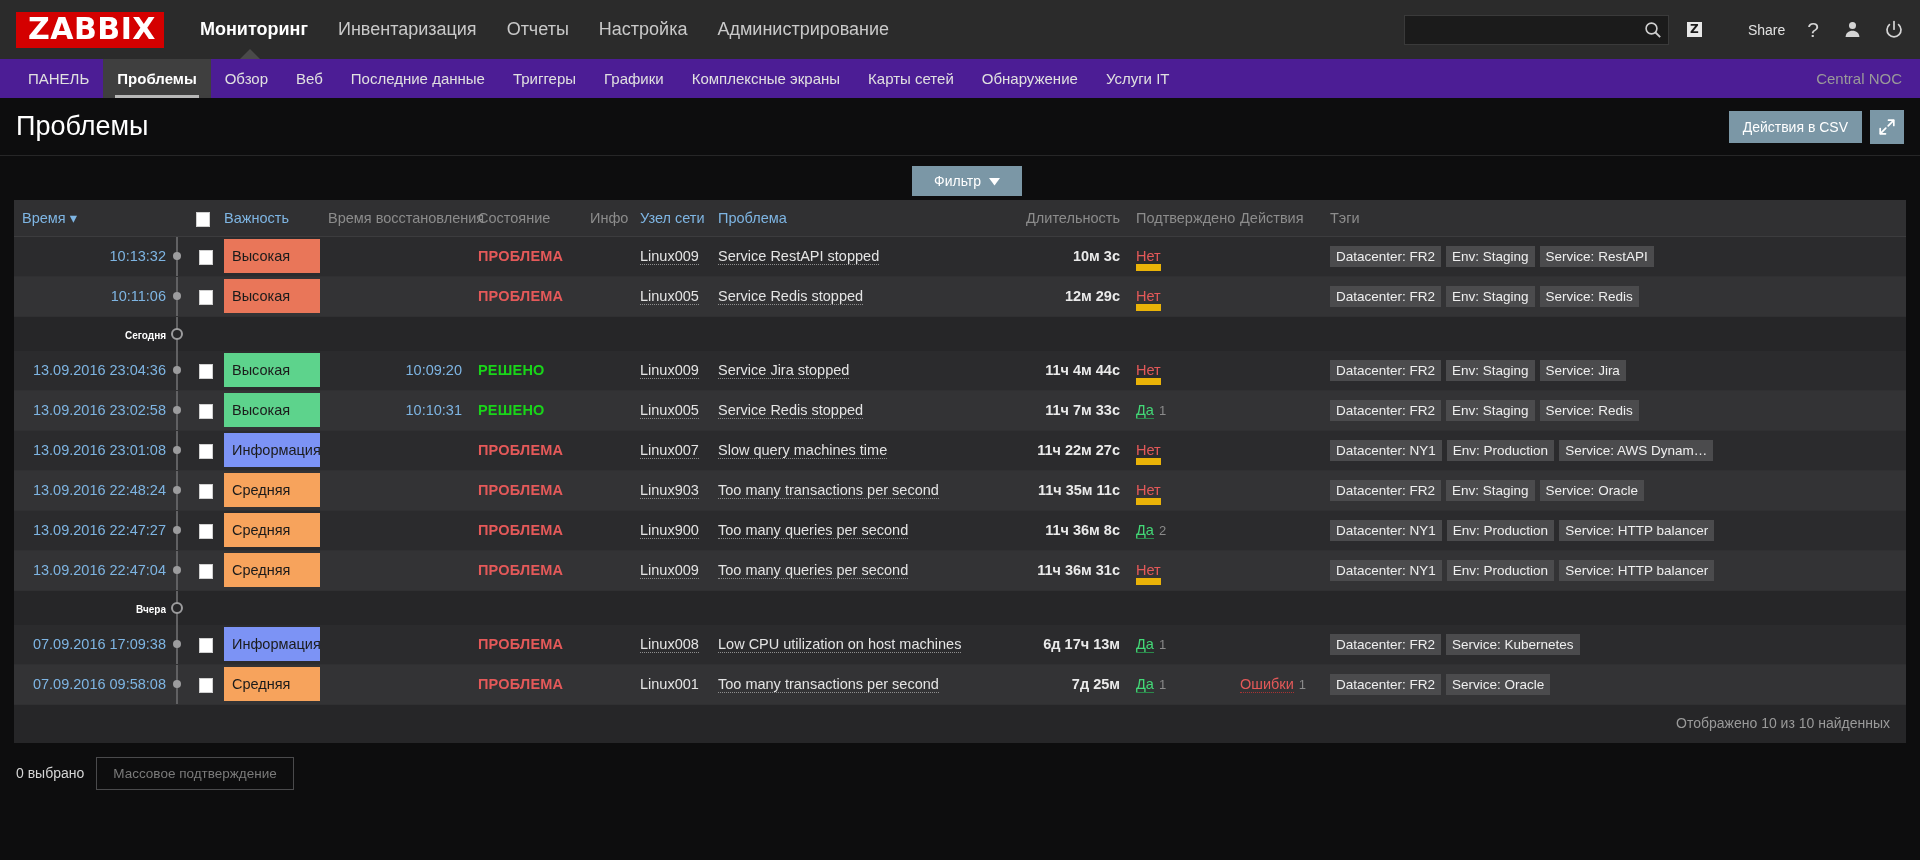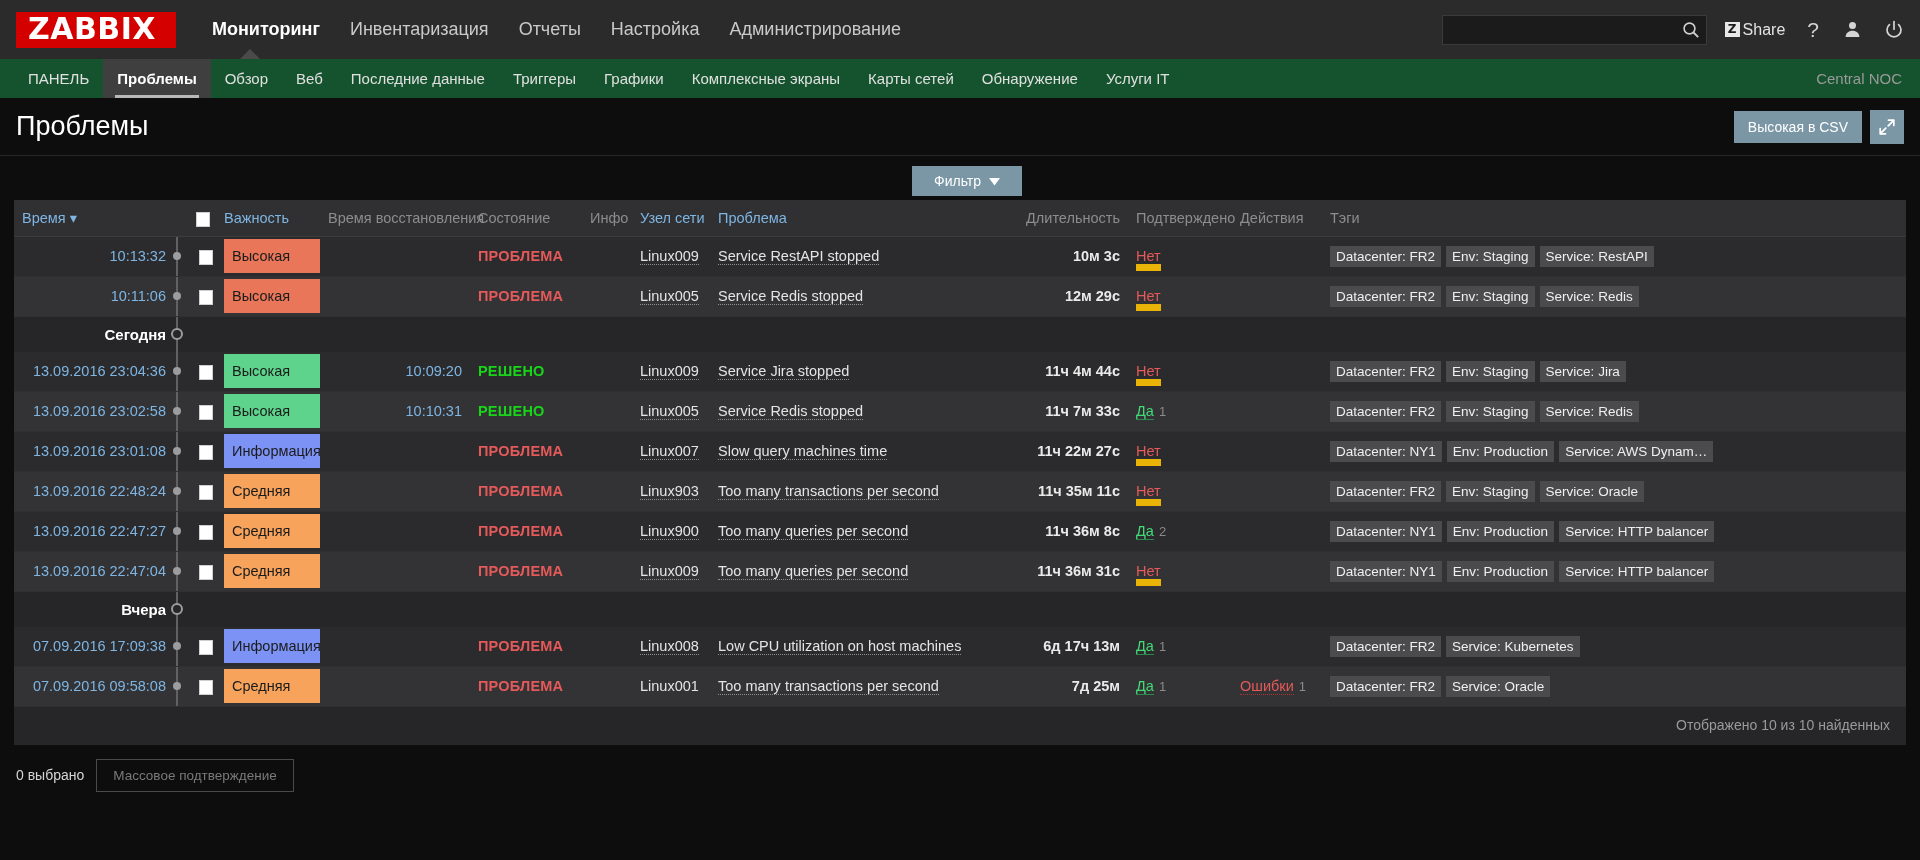--- a/index.html
+++ b/index.html
@@ -19,21 +19,21 @@
     align-items: center;
     position: relative;
   }
   .logo {
     background: #d40000;
     color: #ffffff;
     font-family: "DejaVu Sans", sans-serif;
     font-weight: bold;
     font-size: 30px;
     letter-spacing: 0.5px;
-    padding: 2px 20px 4px 12px;
+    padding: 2px 8px 4px 12px;
     margin-left: 16px;
     line-height: 1;
   }
   .main-nav { display: flex; align-items: center; margin-left: 36px; gap: 30px; }
   .main-nav-item {
     font-size: 18px;
     color: #c9c9c9;
     cursor: pointer;
     white-space: nowrap;
   }
@@ -59,29 +59,29 @@
   .icon-btn {
     display: flex; align-items: center; justify-content: center;
     cursor: pointer; color: #d5d5d5;
   }
   .zshare { display: flex; align-items: center; gap: 3px; margin-right: 22px; cursor: pointer; }
   .zshare .zbadge {
     background: #e8e8e8; color: #1b1b1b; font-weight: bold;
     font-size: 12px; width: 15px; height: 15px; line-height: 15px;
     text-align: center; font-family: "DejaVu Sans", sans-serif;
   }
-  .zshare .ztext { color: #e2e2e2; font-size: 16px; }
+  .zshare .ztext { color: #e2e2e2; font-size: 14px; margin-left: 43px; }
   .help-icon { font-size: 21px; margin-right: 24px; }
   .user-icon { margin-right: 22px; }
   .power-icon { margin-right: 2px; }
 
   
   .sub-nav {
     height: 39px;
-    background: #14532d;
+    background: #4c1d95;
     display: flex;
     align-items: stretch;
     position: relative;
   }
   .sub-nav-inner { display: flex; align-items: stretch; padding-left: 14px; gap: 0; }
   .sub-nav-item {
     font-size: 15px;
     color: #e0e0e0;
     padding: 0 14px;
     display: flex; align-items: center;
@@ -218,21 +218,21 @@
     width: 8px; height: 8px; border-radius: 50%;
     background: #9c9c9e;
   }
   .tl-ring {
     position: absolute; left: 5px; top: 50%; margin-top: -6px;
     width: 12px; height: 12px; border-radius: 50%;
     background: #262628; border: 2px solid #9c9c9e;
   }
 
   tr.divider td { background: #262628; border-bottom: none; }
-  .div-label { color: #ffffff; font-size: 15px; font-weight: bold; }
+  .div-label { color: #ffffff; font-size: 10px; font-weight: bold; }
 
   .tag {
     display: inline-block;
     background: #4b4b4d; color: #efefef;
     font-size: 13.5px; padding: 3px 6px;
     margin-right: 5px;
     cursor: pointer;
     max-width: 230px; overflow: hidden; text-overflow: ellipsis;
     vertical-align: middle;
   }
@@ -320,21 +320,21 @@
       <div class="sub-nav-item">Карты сетей</div>
       <div class="sub-nav-item">Обнаружение</div>
       <div class="sub-nav-item">Услуги IT</div>
     </div>
   <div class="noc-label">Central NOC</div>
 </div>
 
 <div class="page-title-row">
   <h1 class="page-title">Проблемы</h1>
   <div class="title-actions">
-    <button class="btn-primary">Высокая в CSV</button>
+    <button class="btn-primary">Действия в CSV</button>
     <div class="btn-icon-sq">
       <svg width="18" height="18" viewBox="0 0 18 18">
         <path d="M10.5 2.2h5.3v5.3" fill="none" stroke="#fff" stroke-width="1.7" stroke-linecap="round" stroke-linejoin="round"></path>
         <line x1="15.4" y1="2.6" x2="10.2" y2="7.8" stroke="#fff" stroke-width="1.7" stroke-linecap="round"></line>
         <path d="M7.5 15.8H2.2v-5.3" fill="none" stroke="#fff" stroke-width="1.7" stroke-linecap="round" stroke-linejoin="round"></path>
         <line x1="2.6" y1="15.4" x2="7.8" y2="10.2" stroke="#fff" stroke-width="1.7" stroke-linecap="round"></line>
       </svg>
     </div>
   </div>
 </div>

